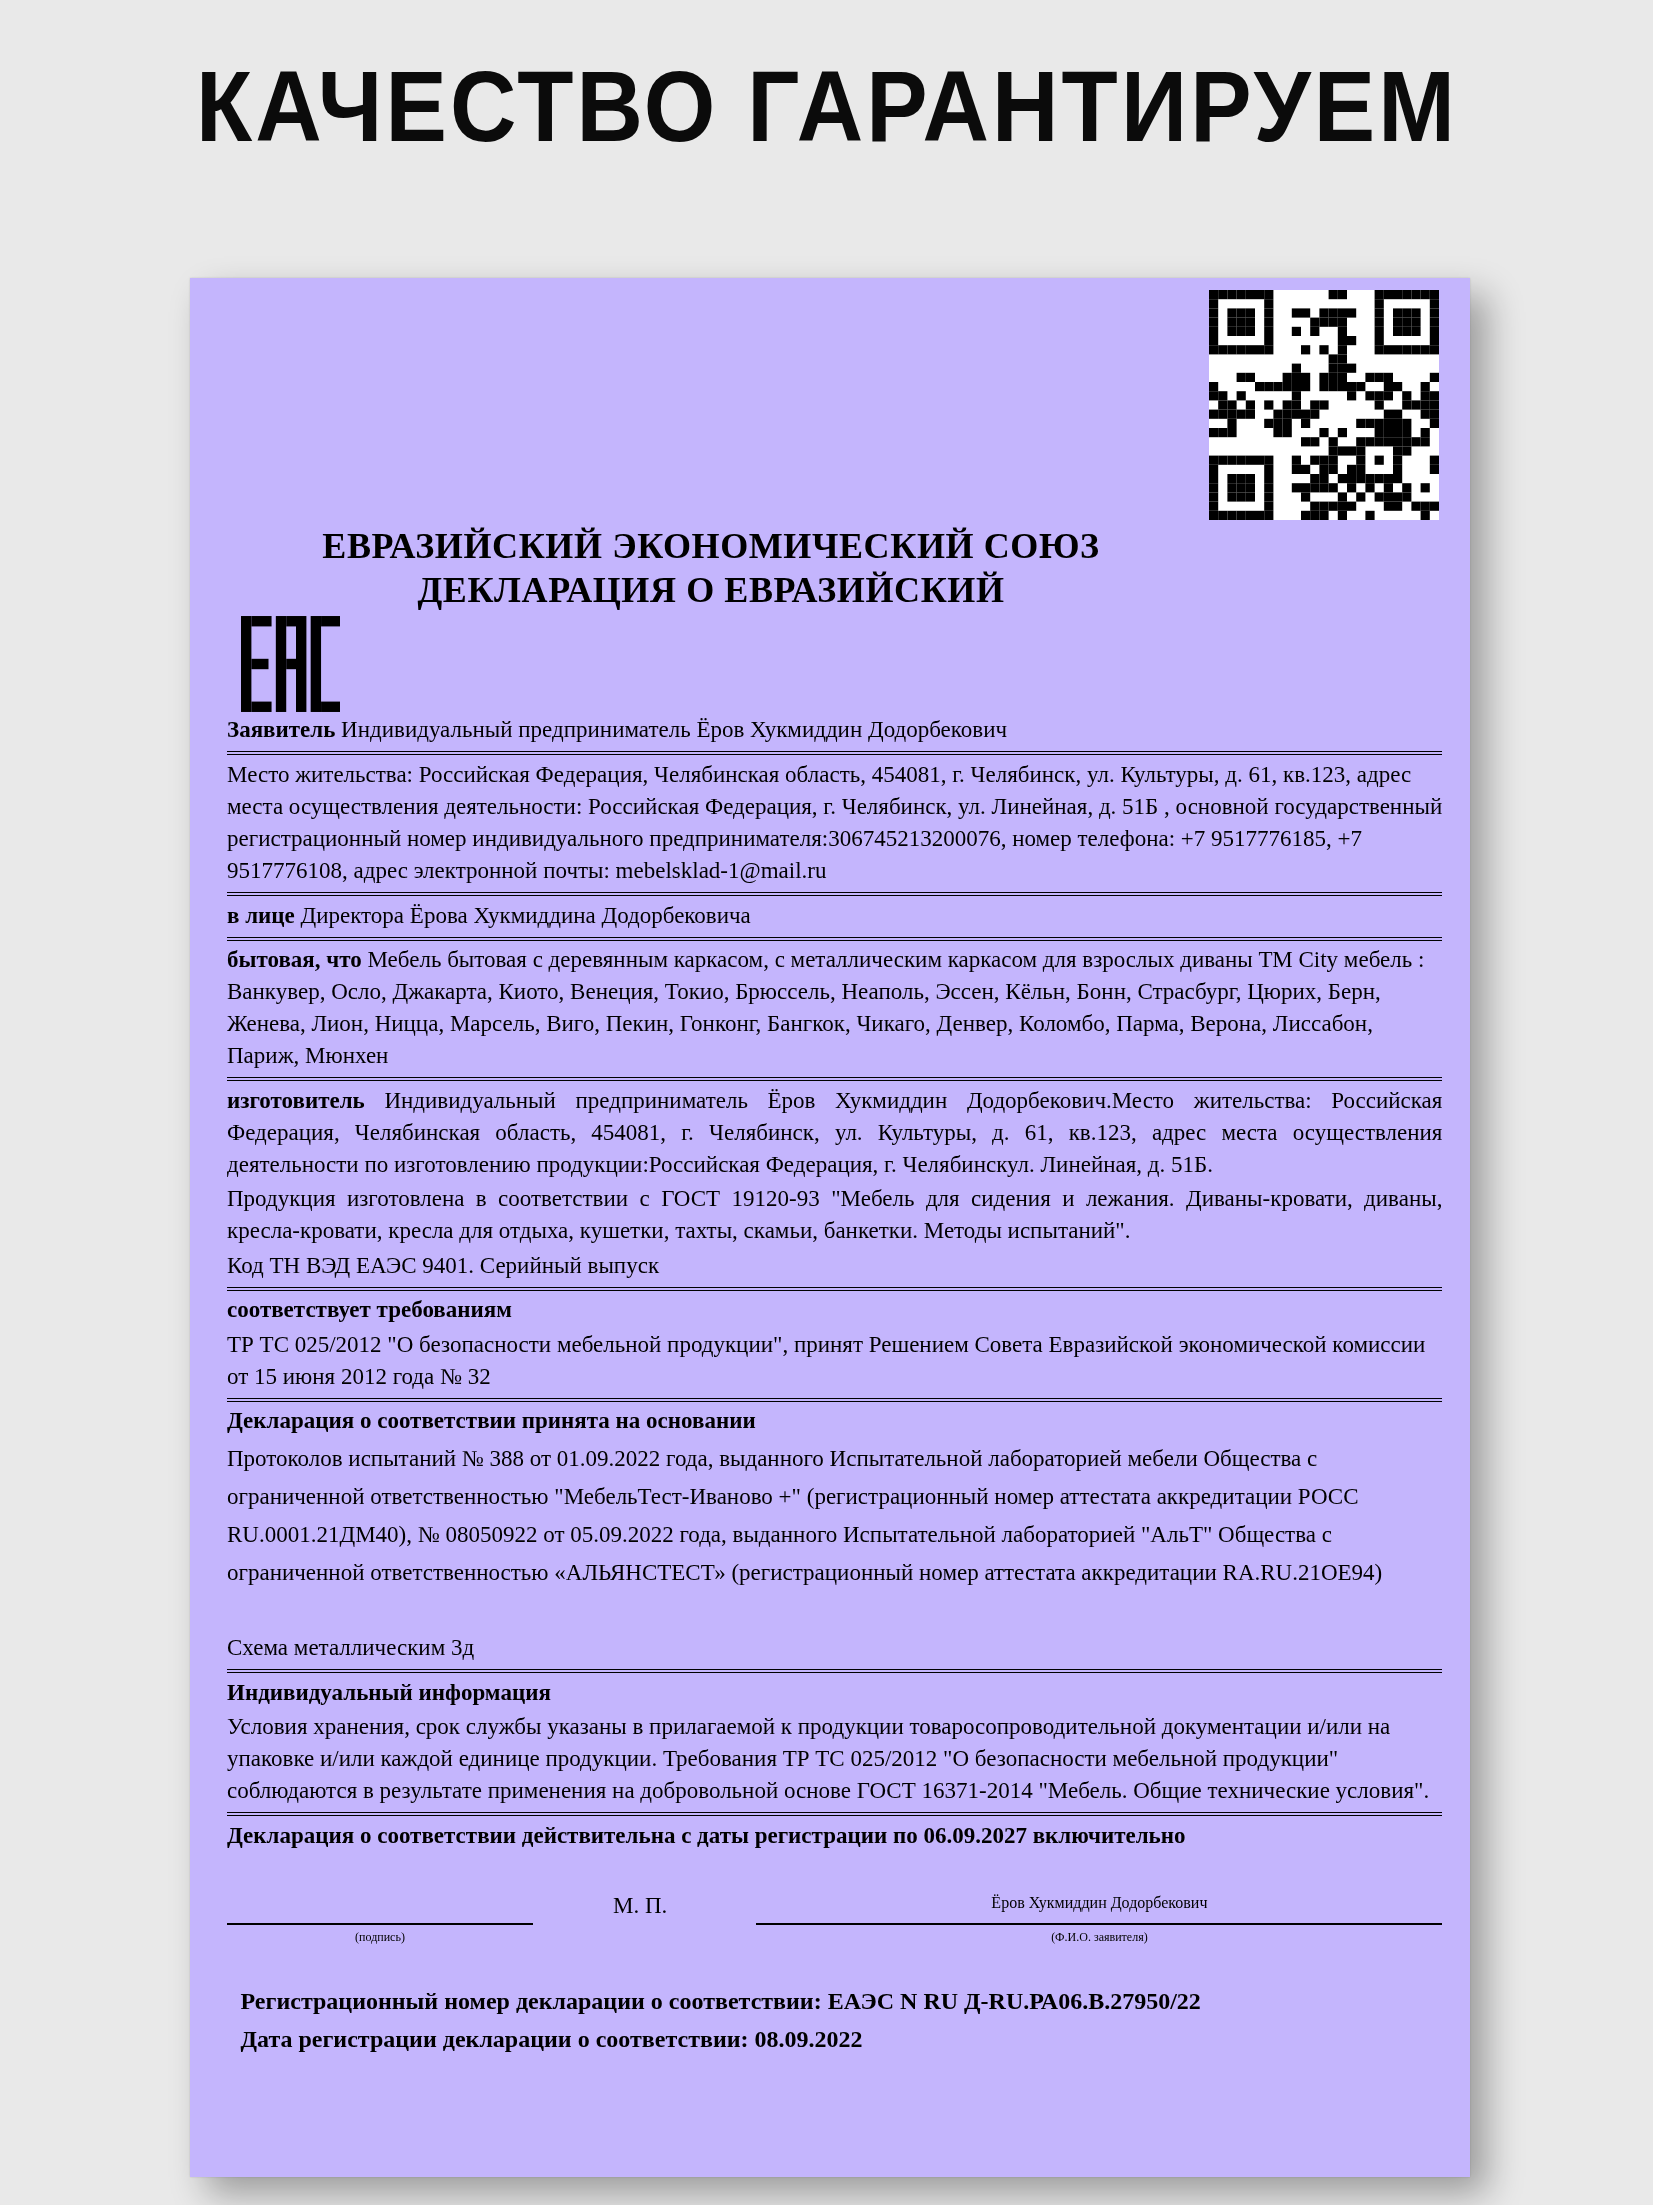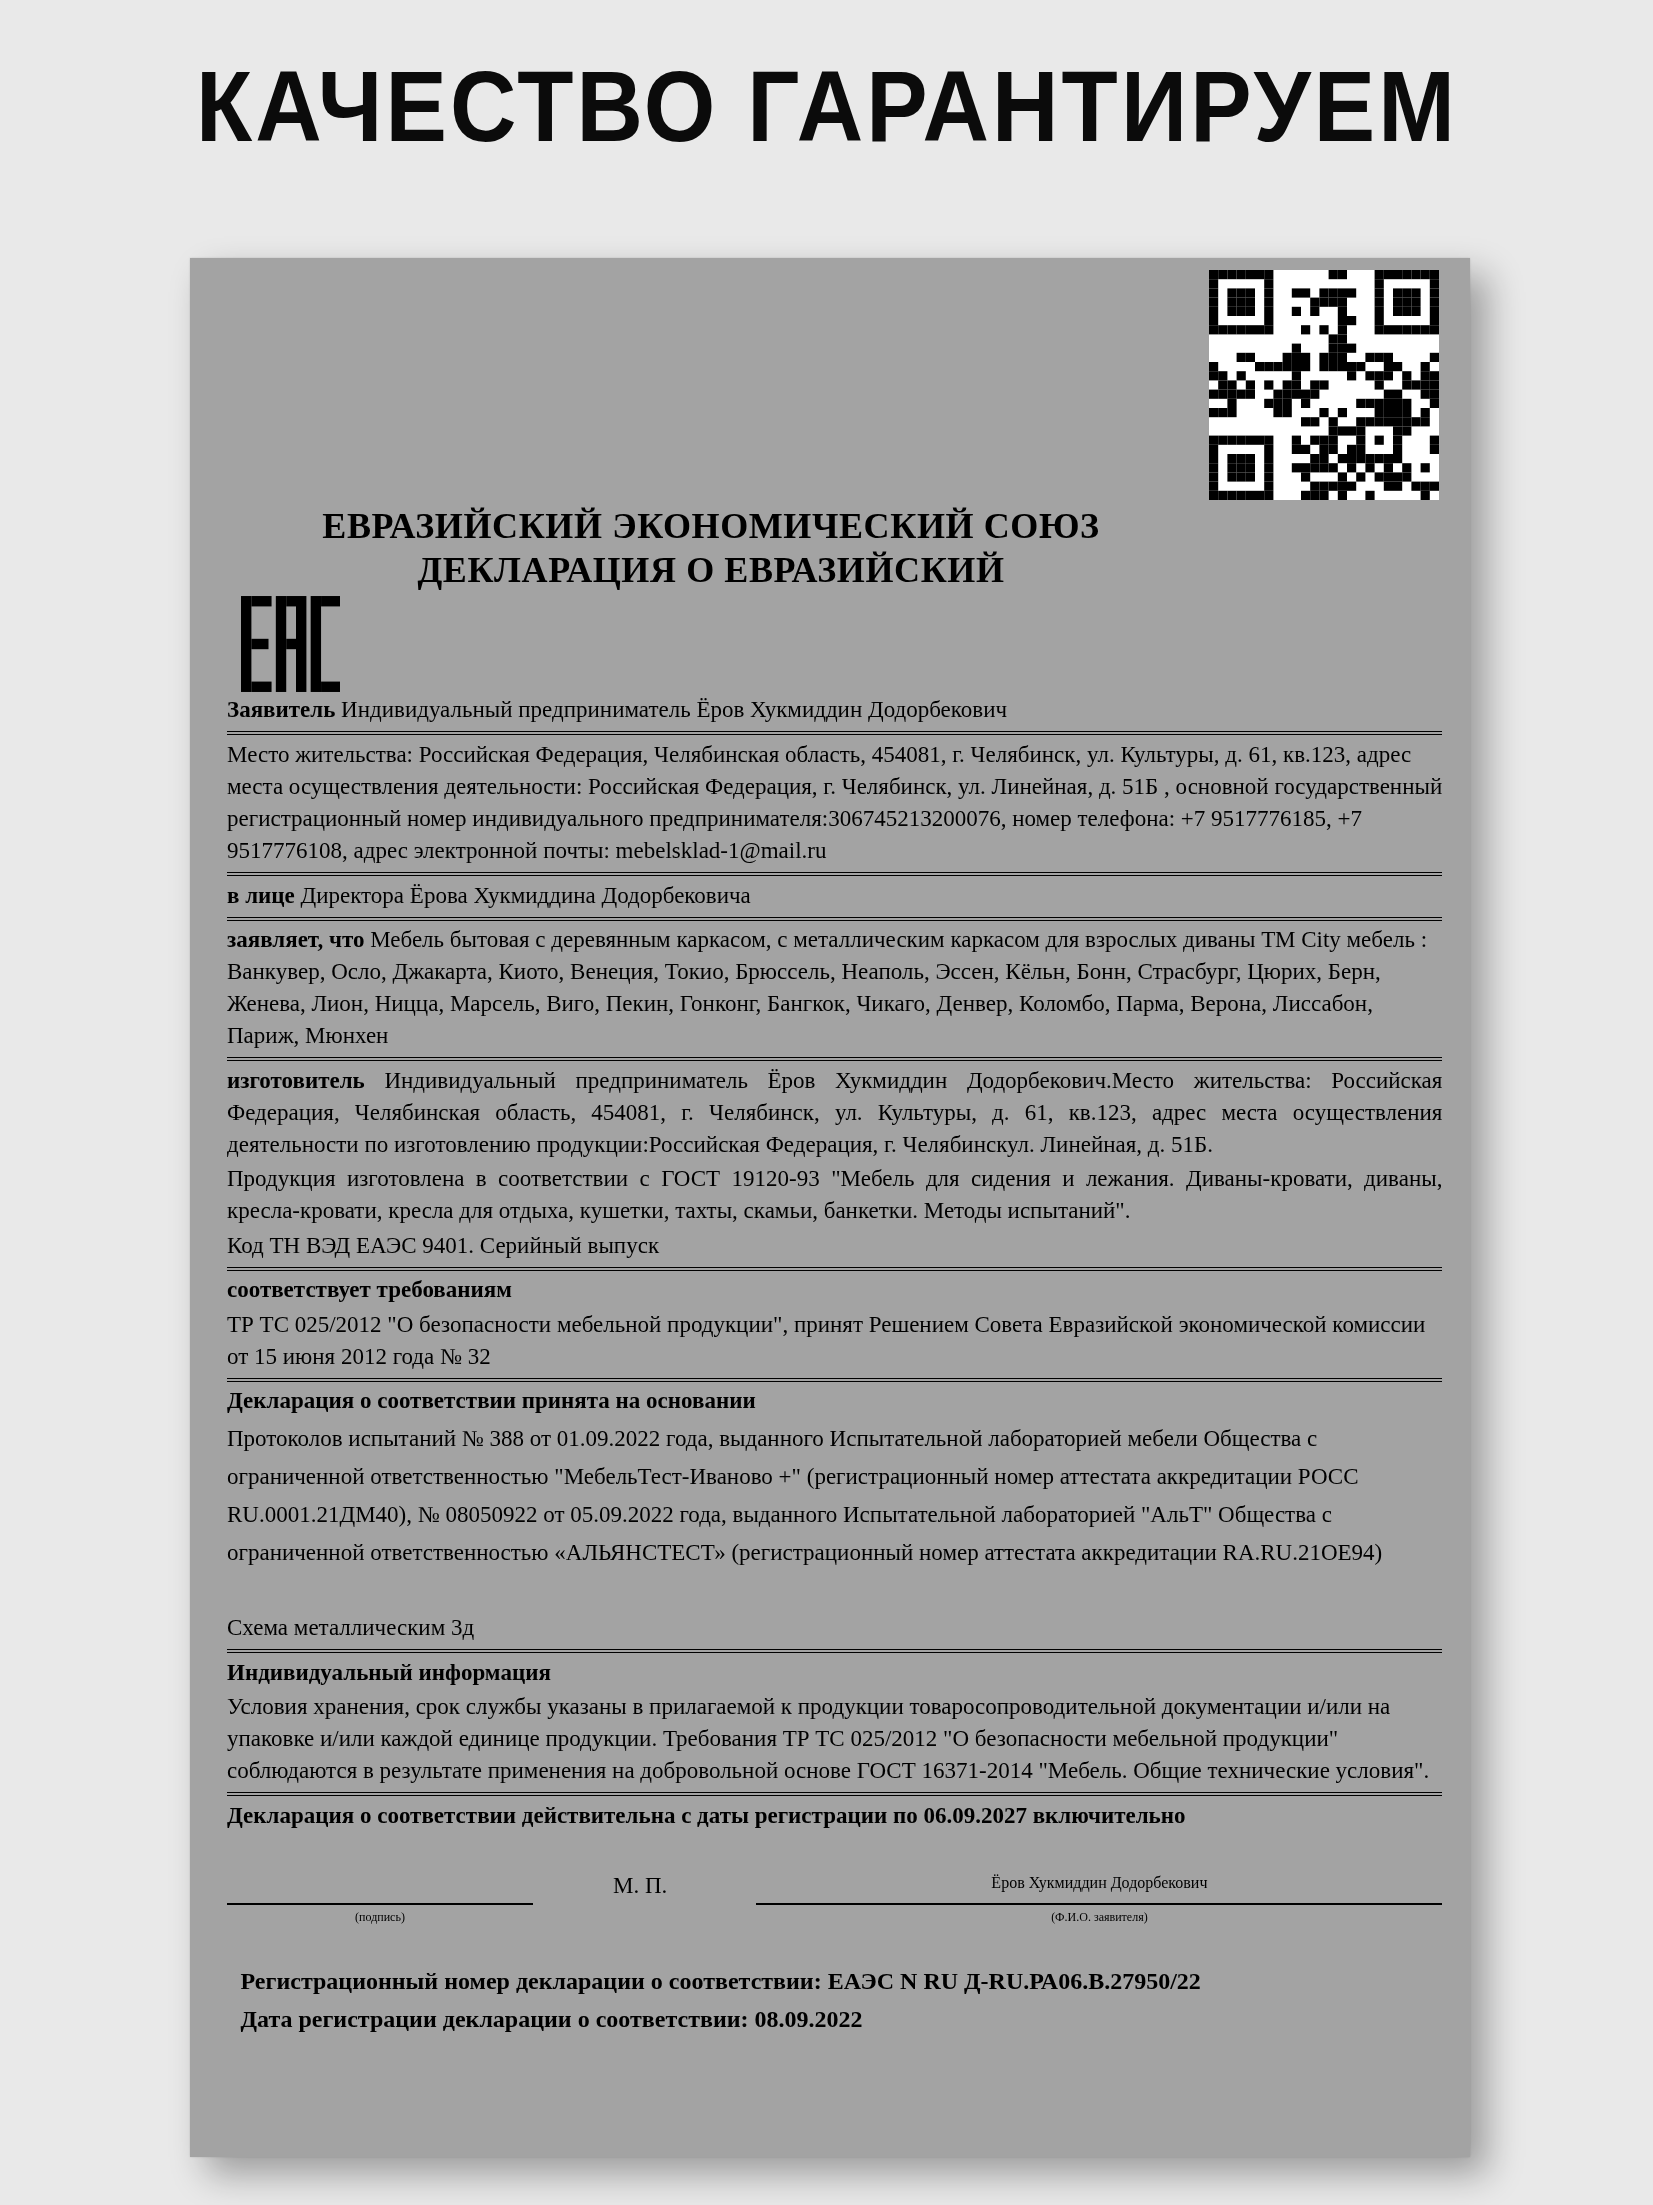--- a/index.html
+++ b/index.html
@@ -16,23 +16,23 @@
     text-align:center;
     font-family:"Liberation Sans", sans-serif;
     font-weight:700;
     font-size:92px;
     letter-spacing:3.1px;
     color:#0b0b0b;
     transform:scaleY(1.08);
     white-space:nowrap;
   }
   .page{
-    position:absolute;left:190px;top:258px;
+    position:absolute;left:190px;top:278px;
     width:1280px;height:1899px;
-    background:#a3a3a3;
+    background:#c4b5fd;
     box-shadow:17px 17px 34px rgba(0,0,0,0.33), 0 0 1.8px rgba(0,0,0,0.15);
     font-family:Liberation Serif, serif;
   }
   .content{
     position:relative;
     box-sizing:border-box;
     width:100%;height:100%;
     padding:12.3px 27.6px 0 37px;
     font-size:23px;
     line-height:32px;
@@ -420,21 +420,21 @@
 
     <p><b>Заявитель</b> <span>Индивидуальный предприниматель Ёров Хукмиддин Додорбекович</span></p>
     <hr class="rule">
 
     <p>Место жительства: Российская Федерация, Челябинская область, 454081, г. Челябинск, ул. Культуры, д. 61, кв.123, адрес места осуществления деятельности: Российская Федерация, г. Челябинск, ул. Линейная, д. 51Б , основной государственный регистрационный номер индивидуального предпринимателя:306745213200076, номер телефона: +7 9517776185, +7 9517776108, адрес электронной почты: mebelsklad-1@mail.ru</p>
     <hr class="rule">
 
     <p><b>в лице</b> <span>Директора Ёрова Хукмиддина Додорбековича</span></p>
     <hr class="rule">
 
-    <p><b>заявляет, что</b> <span>Мебель бытовая с деревянным каркасом, с металлическим каркасом для взрослых диваны ТМ City мебель : Ванкувер, Осло, Джакарта, Киото, Венеция, Токио, Брюссель, Неаполь, Эссен, Кёльн, Бонн, Страсбург, Цюрих, Берн, Женева, Лион, Ницца, Марсель, Виго, Пекин, Гонконг, Бангкок, Чикаго, Денвер, Коломбо, Парма, Верона, Лиссабон, Париж, Мюнхен</span></p>
+    <p><b>бытовая, что</b> <span>Мебель бытовая с деревянным каркасом, с металлическим каркасом для взрослых диваны ТМ City мебель : Ванкувер, Осло, Джакарта, Киото, Венеция, Токио, Брюссель, Неаполь, Эссен, Кёльн, Бонн, Страсбург, Цюрих, Берн, Женева, Лион, Ницца, Марсель, Виго, Пекин, Гонконг, Бангкок, Чикаго, Денвер, Коломбо, Парма, Верона, Лиссабон, Париж, Мюнхен</span></p>
     <hr class="rule">
 
     <p class="just"><b>изготовитель</b> <span>Индивидуальный предприниматель Ёров Хукмиддин Додорбекович.Место жительства: Российская Федерация, Челябинская область, 454081, г. Челябинск, ул. Культуры, д. 61, кв.123, адрес места осуществления деятельности по изготовлению продукции:Российская Федерация, г. Челябинскул. Линейная, д. 51Б.</span></p>
 
     <p class="just">Продукция изготовлена в соответствии с ГОСТ 19120-93 "Мебель для сидения и лежания. Диваны-кровати, диваны, кресла-кровати, кресла для отдыха, кушетки, тахты, скамьи, банкетки. Методы испытаний".</p>
 
     <p>Код ТН ВЭД ЕАЭС 9401. Серийный выпуск</p>
     <hr class="rule">
 
     <p><b>соответствует требованиям</b></p>

